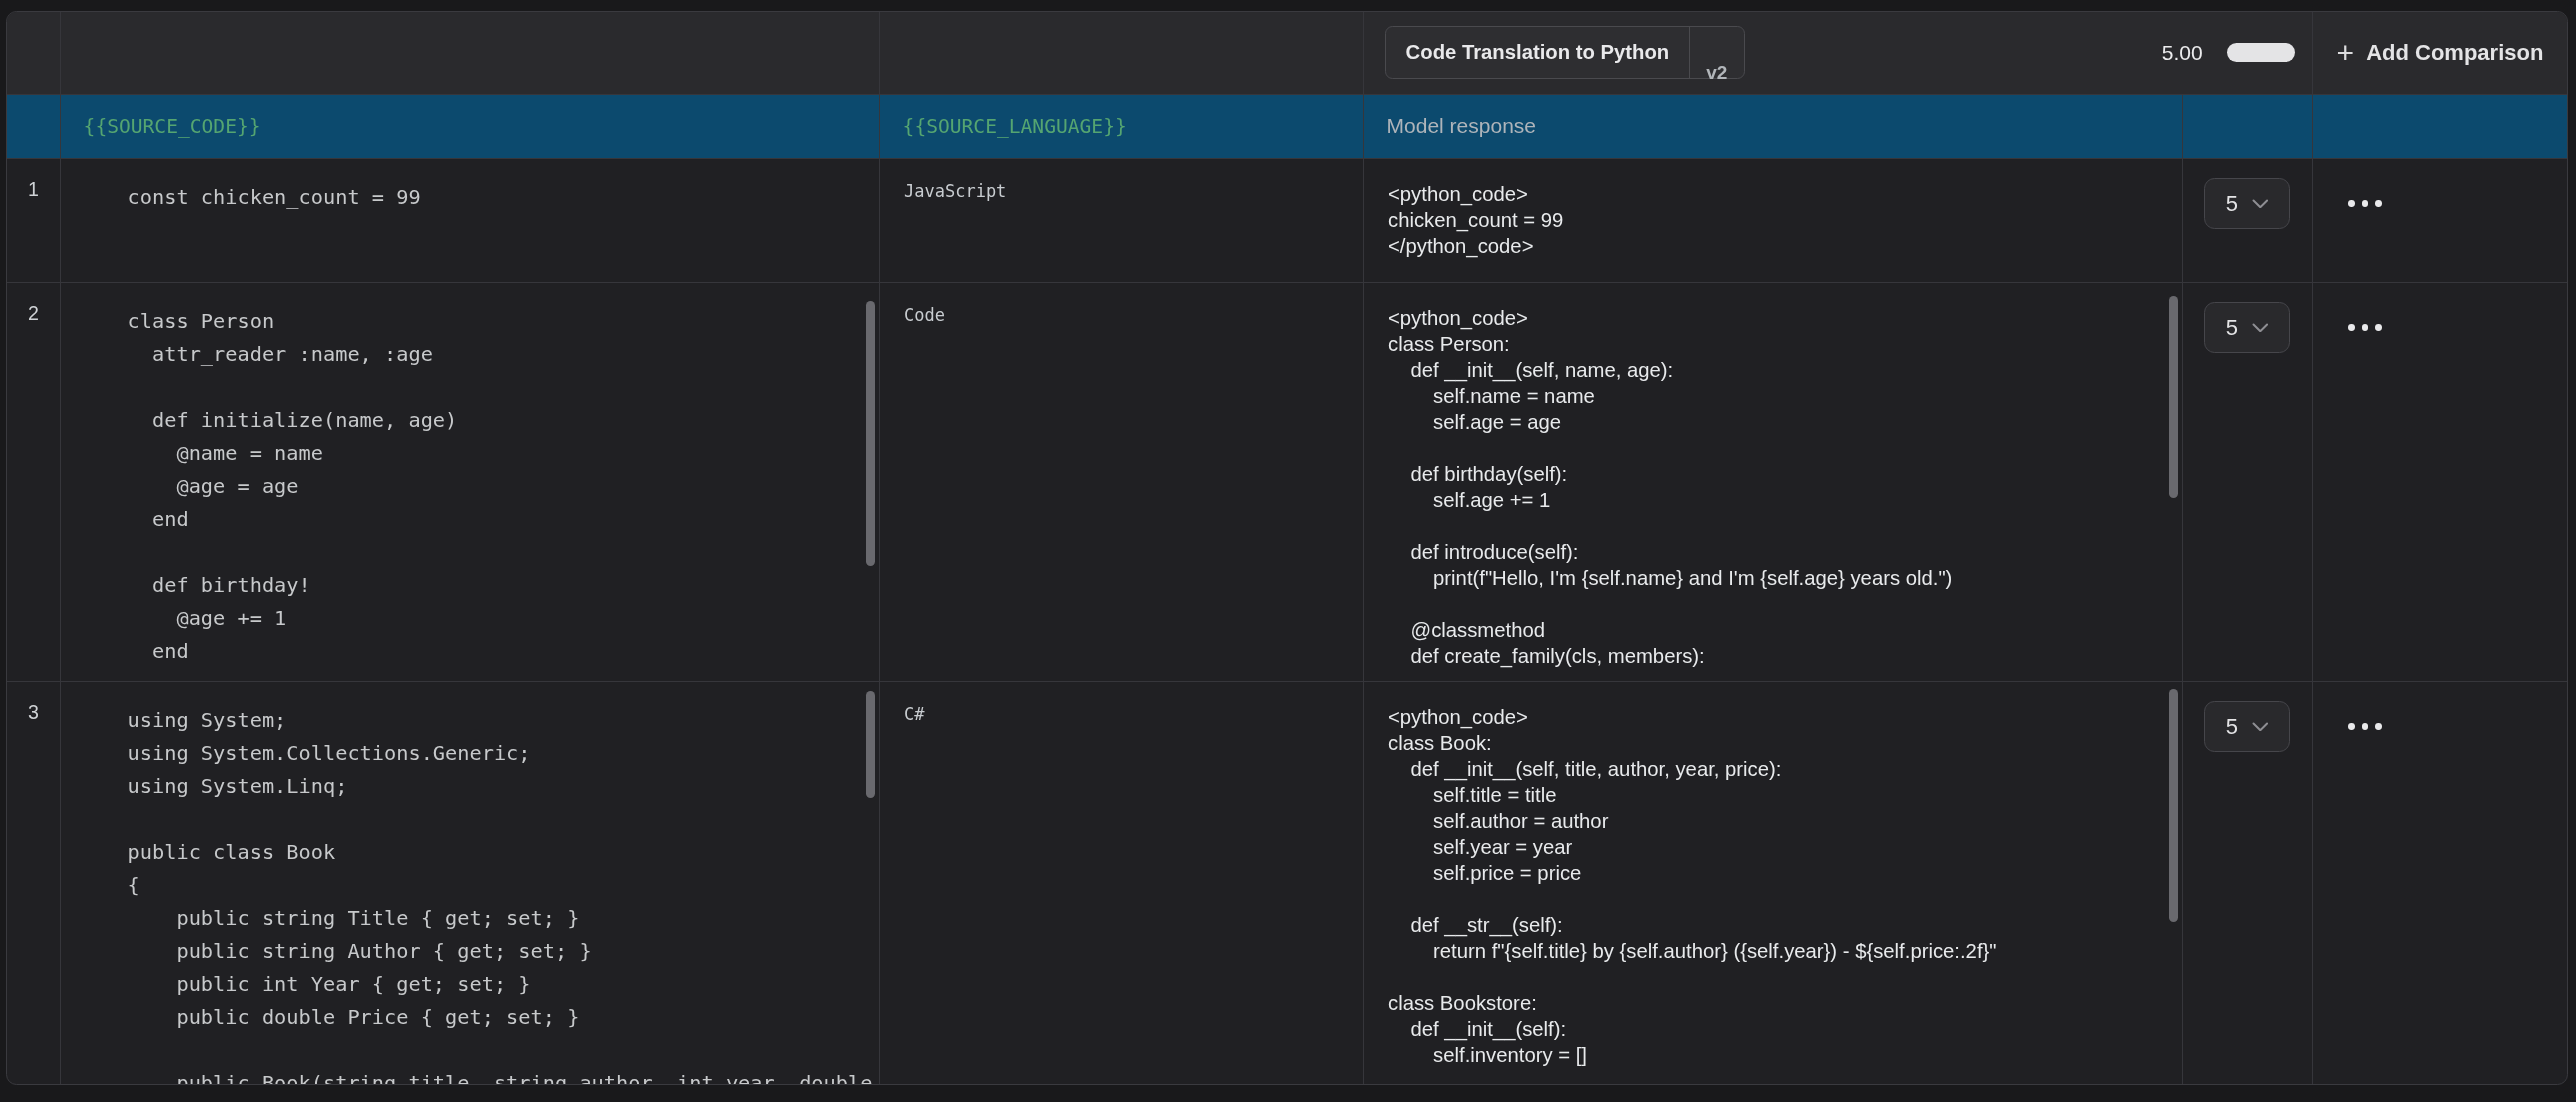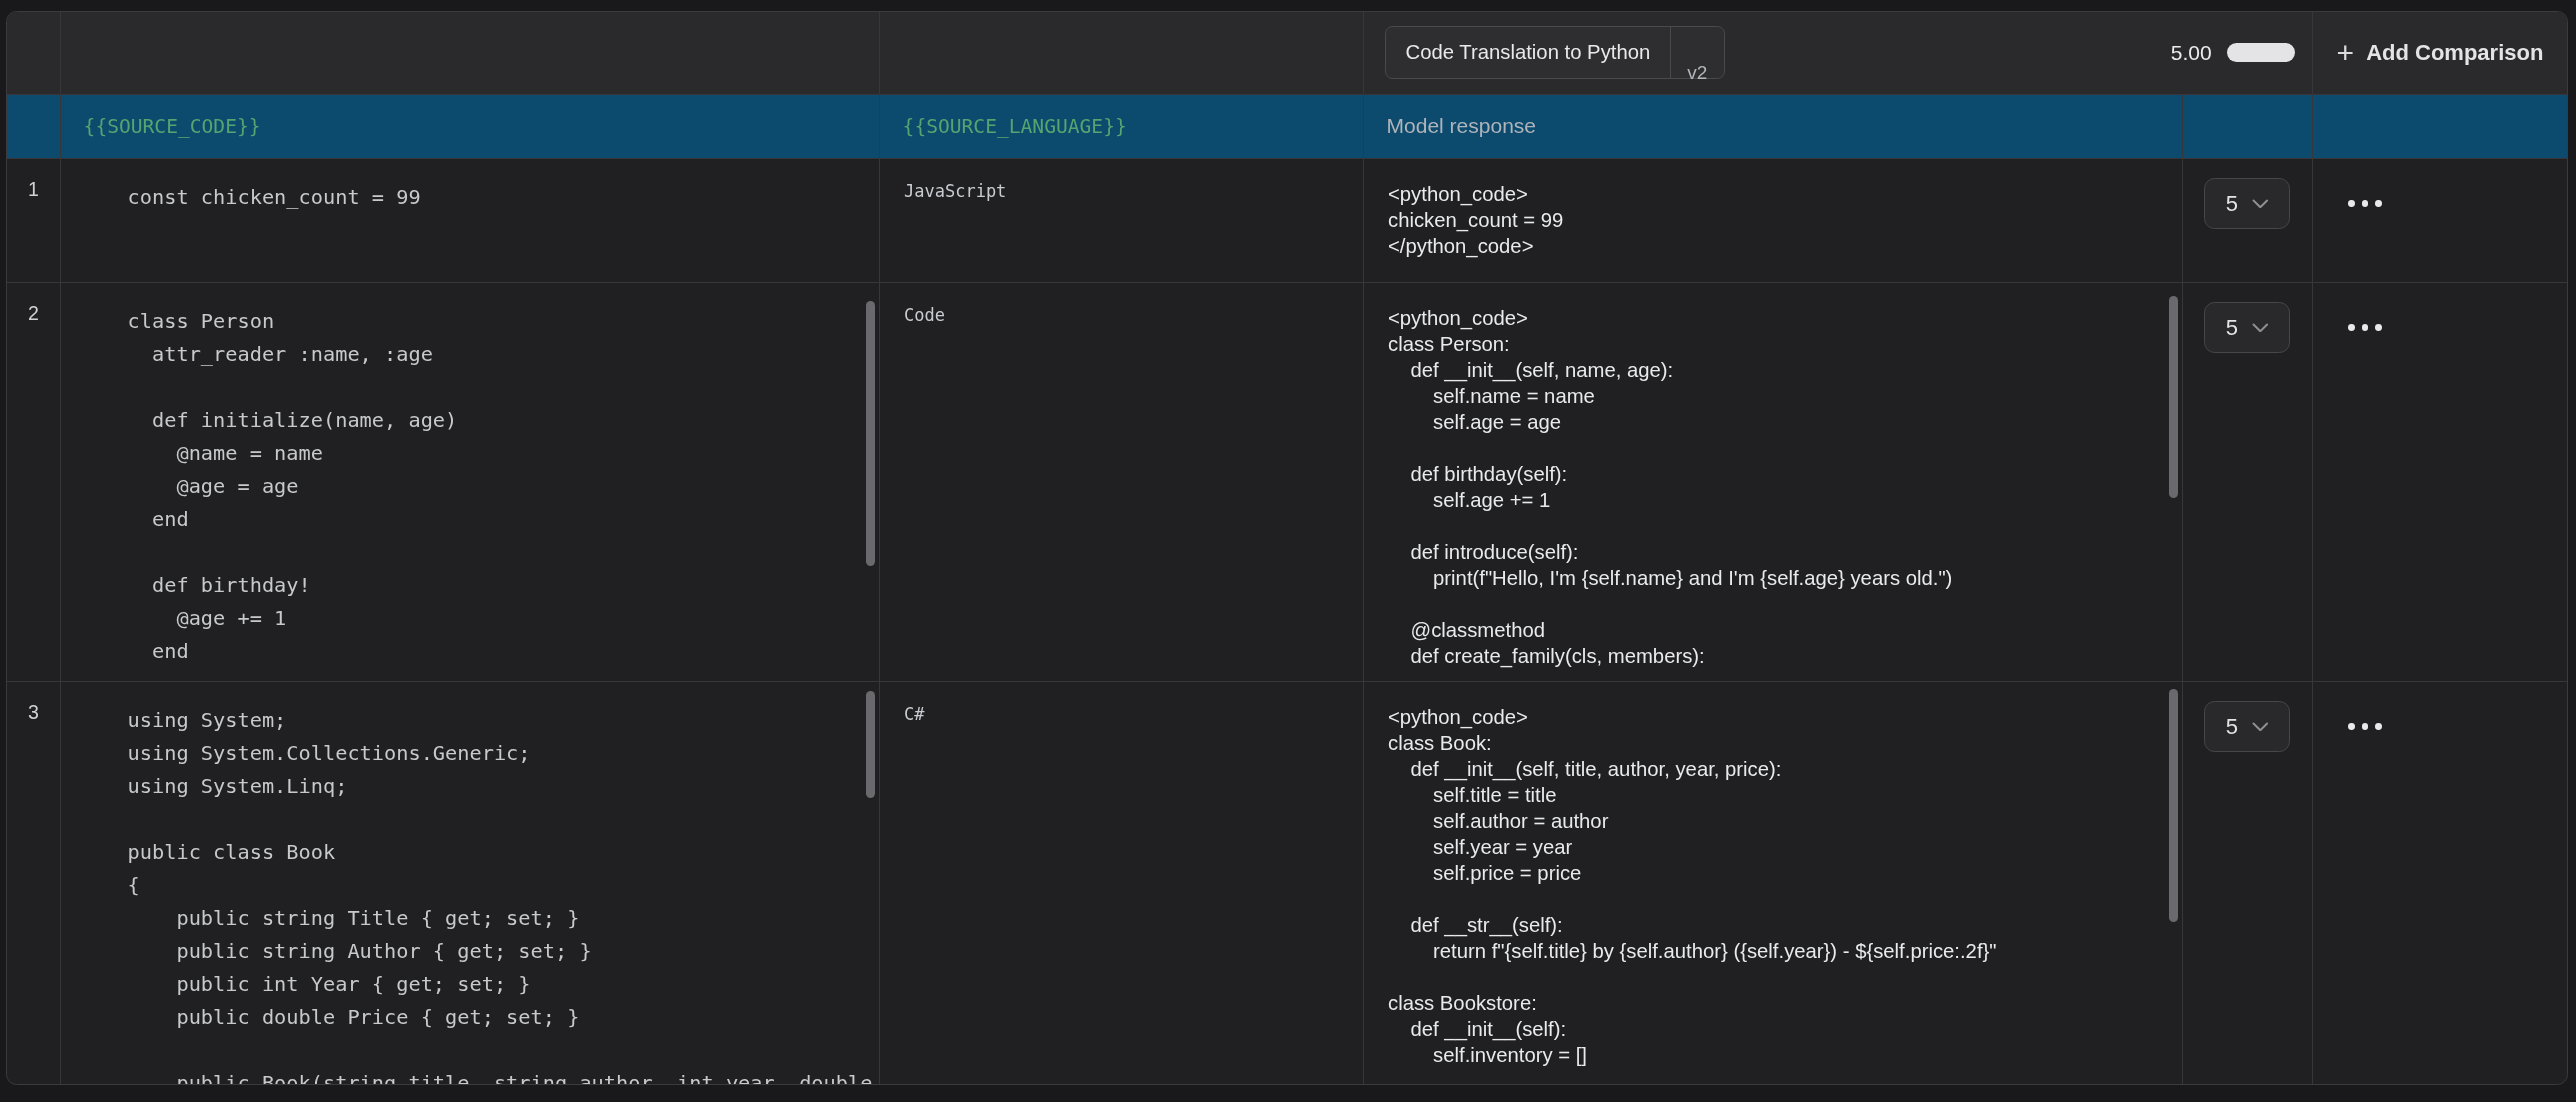--- a/index.html
+++ b/index.html
@@ -31,25 +31,26 @@
   .c45 { width:949px; }
 
   
   .toolbar { height:83px; background:#2a2a2d; }
   .toolbar .cell { display:flex; align-items:center; }
   .prompt-badge {
     margin-left:21px; height:53px;
     display:flex; align-items:center;
     background:#2e2e31; border:0.8px solid #4a4a4e; border-radius:7.5px;
     cursor:pointer;
+    font-weight:bold;
   }
   .prompt-badge .plabel { padding:0 19.6px; font-size:20.3px; color:#e9e9eb; white-space:nowrap; }
   .prompt-badge .vdiv { width:0.8px; align-self:stretch; background:#4a4a4e; }
   .prompt-badge .ver { padding:0 16.6px; font-size:19px; color:#b2b6ba;margin-top:40px; }
-  .score-wrap { margin-left:auto; margin-right:17.3px; display:flex; align-items:center; gap:15px; }
+  .score-wrap { margin-left:auto; margin-right:17.3px; display:flex; align-items:center; gap:24px; }
   .score-num { font-size:21px; color:#ececee; }
   .score-bar { width:68px; height:19.6px; border-radius:9.8px; background:#e4e4e6; }
   .add-comparison {
     margin:0 auto; display:flex; align-items:center; gap:12px;
     background:none; border:none; cursor:pointer;
     color:#e4e4e6; font-family:"Liberation Sans", sans-serif;
   }
   .add-comparison .plus { font-size:30px; font-weight:300; color:#dcdcde; line-height:1; }
   .add-comparison .albl { font-size:22px; font-weight:bold; white-space:nowrap;text-align:right; }
 

